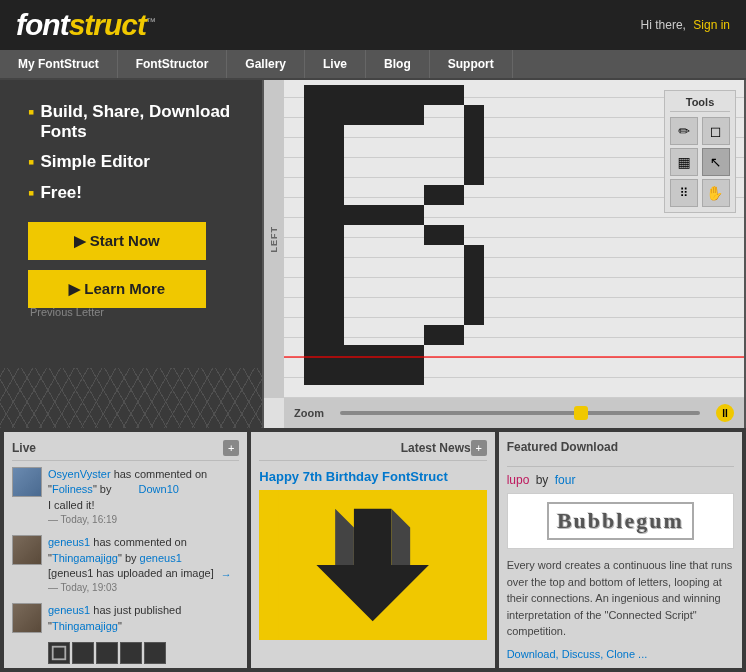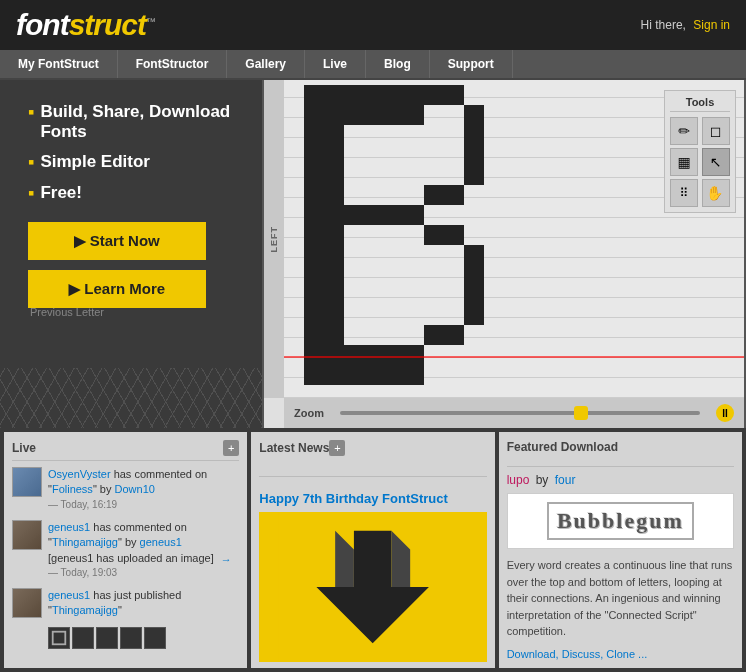--- a/index.html
+++ b/index.html
@@ -137,21 +137,22 @@
         </div>
 
         <div style="display:flex;gap:6px;margin-bottom:8px;align-items:flex-start;">
           <div style="width:30px;height:30px;background:#7a9ab5;flex-shrink:0;border:1px solid #999;overflow:hidden;display:flex;align-items:center;justify-content:center;">
             <div style="width:100%;height:100%;background:linear-gradient(135deg,#6a8ab0,#4a6a90);"></div>
           </div>
           <div style="font-size:11px;color:#333;line-height:1.4;">
             <a href="#" style="color:#0077cc;text-decoration:none;">OsyenVyster</a>
             <span>has commented on</span>
             "<a href="#" style="color:#0077cc;text-decoration:none;">Foliness</a>"
-            by <a href="#" style="color:#0077cc;text-decoration:none;">Down10</a>
+            by <a href="#" style="color:#0077cc;text-decoration:none;margin-left:24px;">Down10</a>
+            <div>I called it!</div>
             <div style="color:#777;font-size:10px;">— Today, 16:19</div>
           </div>
         </div>
 
         <div style="display:flex;gap:6px;margin-bottom:8px;align-items:flex-start;">
           <div style="width:30px;height:30px;background:#8a7a6a;flex-shrink:0;border:1px solid #999;overflow:hidden;">
             <div style="width:100%;height:100%;background:linear-gradient(135deg,#7a6a5a,#5a4a3a);"></div>
           </div>
           <div style="font-size:11px;color:#333;line-height:1.4;">
             <a href="#" style="color:#0077cc;text-decoration:none;">geneus1</a>
@@ -185,21 +186,21 @@
               <div style="width:22px;height:22px;background:#333;border:1px solid #555;"></div>
               <div style="width:22px;height:22px;background:#333;border:1px solid #555;"></div>
               <div style="width:22px;height:22px;background:#333;border:1px solid #555;"></div>
               <div style="width:22px;height:22px;background:#333;border:1px solid #555;"></div>
             </div>
           </div>
         </div>
       </div>
 
       <div style="flex:1;background:#d4d4d4;padding:8px;overflow:hidden;">
-        <div style="display:flex;justify-content:flex-start;align-items:center;border-bottom:1px solid #bbb;padding-bottom:20px;margin-bottom:14px;">
+        <div style="display:flex;justify-content:flex-end;align-items:center;border-bottom:1px solid #bbb;padding-bottom:4px;margin-bottom:8px;">
           <span style="font-size:12px;font-weight:bold;color:#444;">Latest News</span>
           <div style="background:#888;color:white;width:16px;height:16px;display:flex;align-items:center;justify-content:center;font-size:11px;cursor:pointer;border-radius:2px;">+</div>
         </div>
         <a href="#" style="color:#0077cc;font-size:13px;font-weight:bold;text-decoration:none;display:block;margin-bottom:6px;">Happy 7th Birthday FontStruct</a>
 
         <div style="width:100%;height:150px;background:#f0c800;overflow:hidden;position:relative;">
           <svg viewBox="0 0 200 160" width="100%" height="100%">
 
             <rect x="0" y="0" width="200" height="160" fill="#f0c800"></rect>
 

